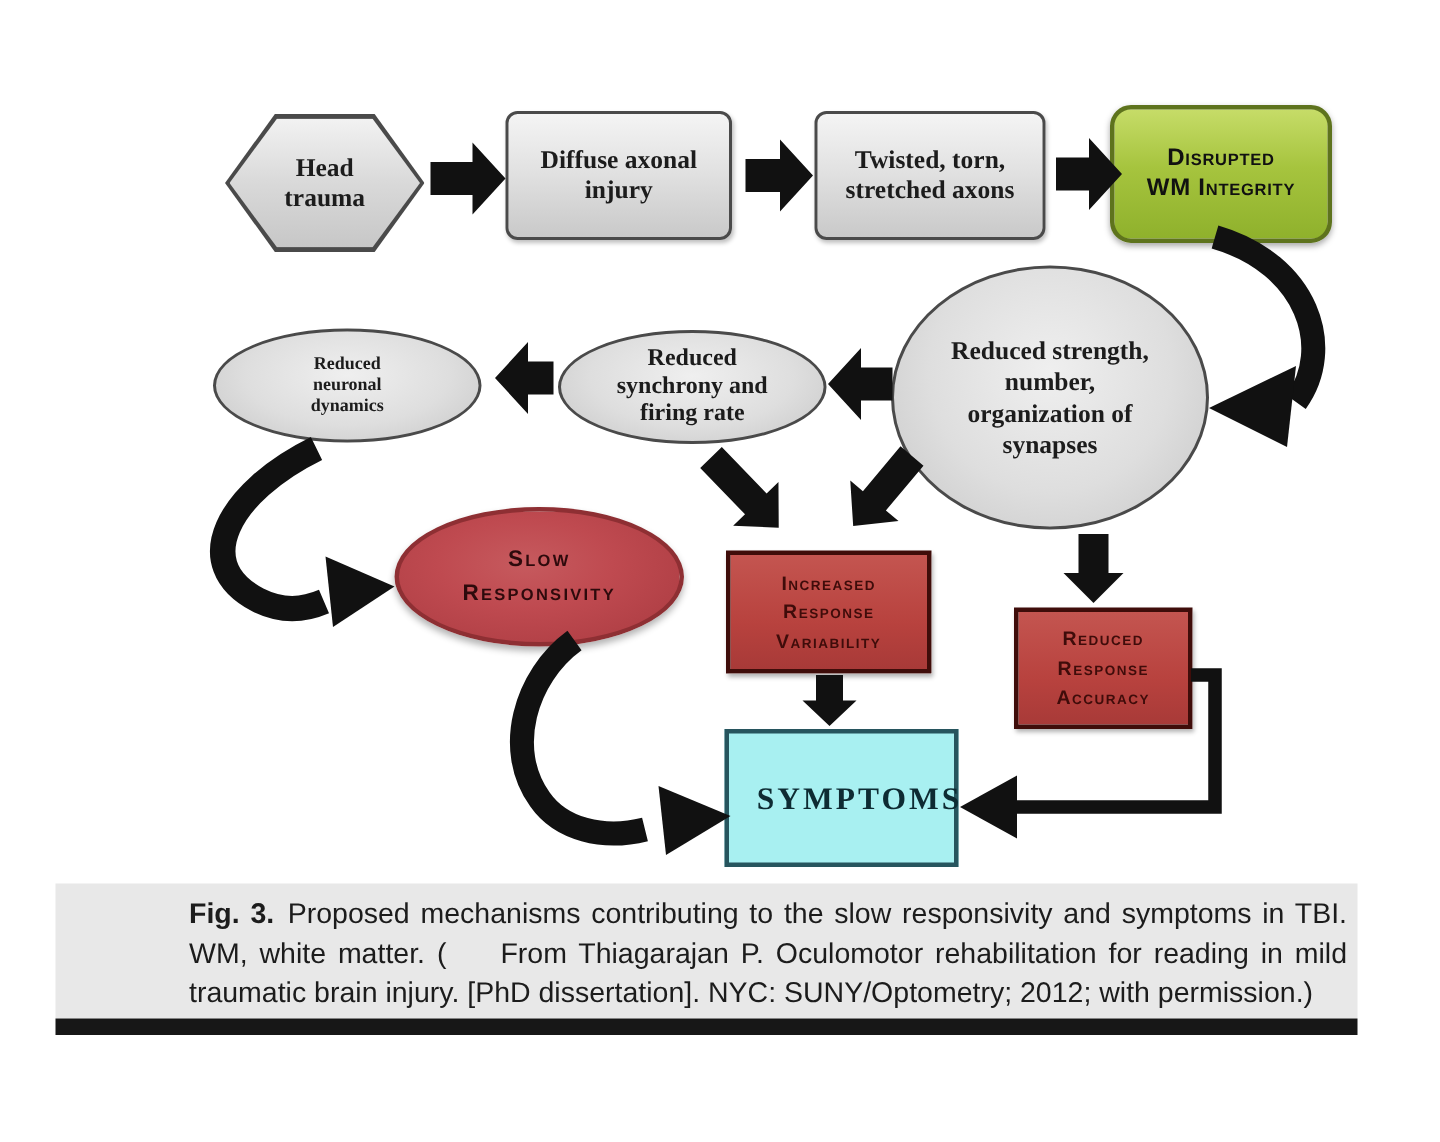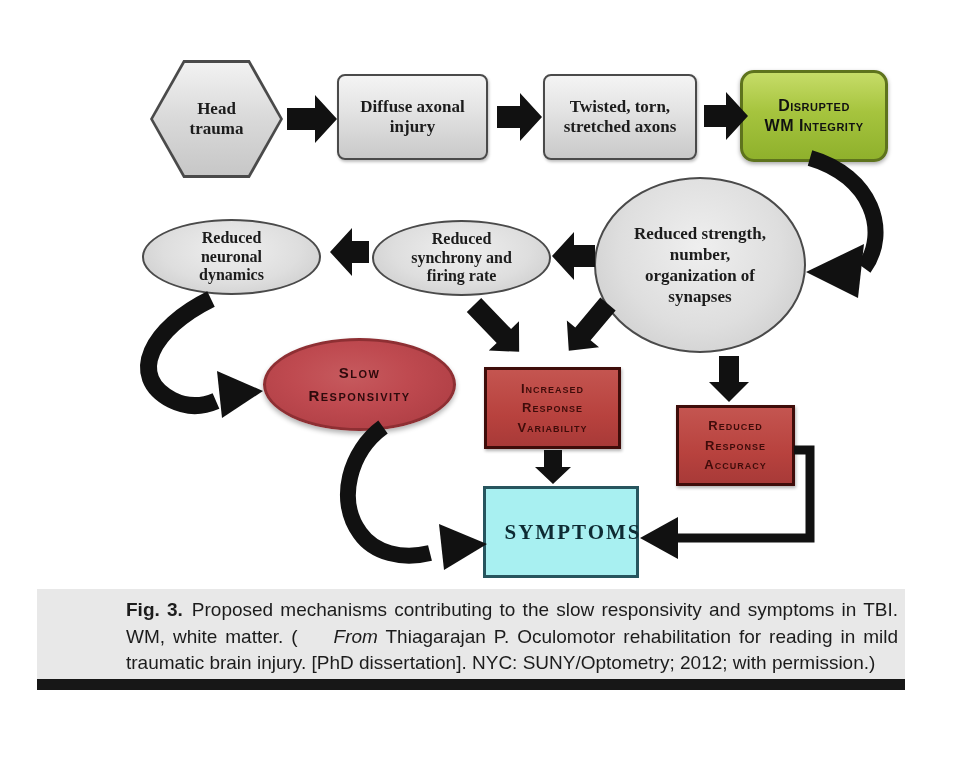--- a/index.html
+++ b/index.html
@@ -30,30 +30,30 @@
           background:radial-gradient(ellipse at 45% 40%,#c65a5e 0%,#bf4a50 40%,#a93a40 100%);
           border:3px solid #8e2f33;border-radius:50%;color:#2e0a0c;
           box-shadow:0 3px 5px rgba(0,0,0,.3);}
   .cyanbox{background:#a8f0f1;border:3px solid #27555e;color:#0e2b33;padding-left:24px;}
   .arrows{position:absolute;left:0;top:0;z-index:2;pointer-events:none;}
   .caption-band{position:absolute;left:37px;top:589px;width:868px;height:90px;
                 background:#e8e8e8;z-index:1;}
   .caption-text{position:absolute;left:89px;top:8px;width:772px;
                 font-size:19px;line-height:1.4;color:#1c1c1c;text-align:justify;}
   .caption-text .fig-label{font-weight:bold;margin-right:9px;}
-  .caption-text .ital{font-style:italic;margin-left:36px;}
+  .caption-text .ital{margin-left:36px;}
   .bottom-bar{position:absolute;left:37px;top:679px;width:868px;height:11px;
               background:#171717;z-index:1;}
 </style>
 </head>
 <body>
 
 <div class="page">
 
-  <div class="hex-outer" style="left:150px;top:60px;width:133px;height:118px;">
+  <div class="hex-outer" style="left:150px;top:76px;width:133px;height:92px;">
     <div class="hex-inner">
       <span class="serif-label" style="font-size:17px;line-height:1.2;width:70px;">Head trauma</span>
     </div>
   </div>
 
   <div class="shape graybox" style="left:337px;top:74px;width:151px;height:86px;">
     <span class="serif-label" style="font-size:17px;line-height:1.2;width:116px;">Diffuse axonal injury</span>
   </div>
 
   <div class="shape graybox" style="left:543px;top:74px;width:154px;height:86px;">
@@ -66,21 +66,21 @@
 
   <div class="shape grayellipse" style="left:594px;top:177px;width:212px;height:176px;">
     <span class="serif-label" style="font-size:17px;line-height:1.25;width:142px;">Reduced strength, number, organization of synapses</span>
   </div>
 
   <div class="shape grayellipse" style="left:372px;top:220px;width:179px;height:76px;">
     <span class="serif-label" style="font-size:16px;line-height:1.15;width:112px;">Reduced synchrony and firing rate</span>
   </div>
 
   <div class="shape grayellipse" style="left:142px;top:219px;width:179px;height:76px;">
-    <span class="serif-label" style="font-size:16px;line-height:1.15;width:92px;">Reduced neuronal dynamics</span>
+    <span class="serif-label" style="font-size:12px;line-height:1.15;width:92px;">Reduced neuronal dynamics</span>
   </div>
 
   <div class="shape redellipse" style="left:263px;top:338px;width:193px;height:93px;">
     <span class="caps-label" style="font-size:15px;line-height:1.5;width:120px;letter-spacing:1.5px;">Slow Responsivity</span>
   </div>
 
   <div class="shape redbox" style="left:484px;top:367px;width:137px;height:82px;">
     <span class="caps-label" style="font-size:13px;line-height:1.5;width:96px;letter-spacing:1px;">Increased Response Variability</span>
   </div>
 

